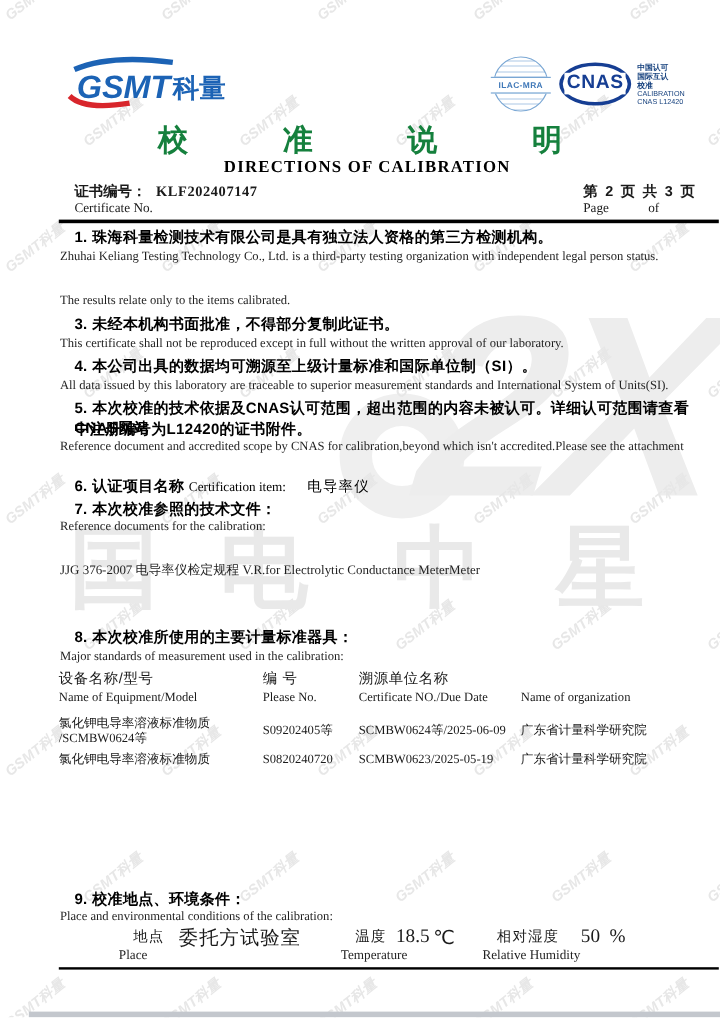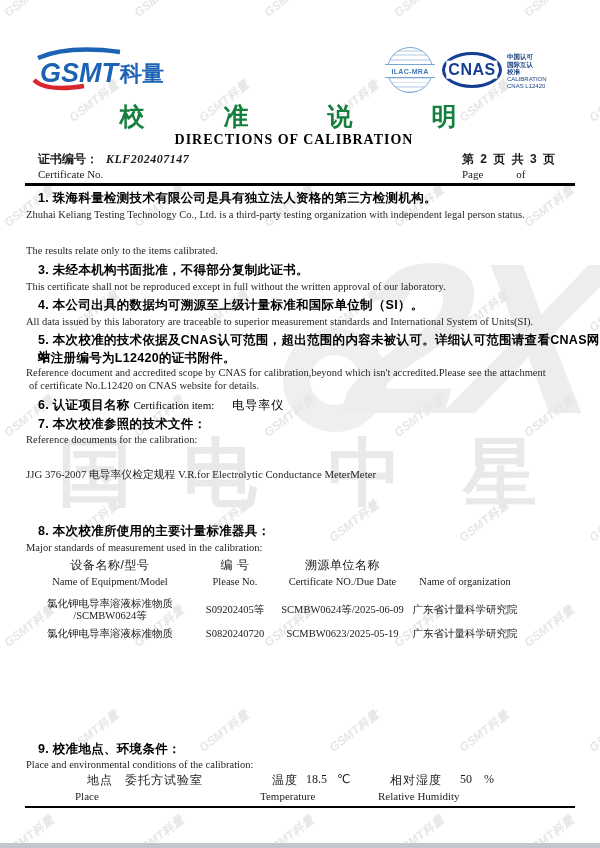--- a/index.html
+++ b/index.html
@@ -14,21 +14,21 @@
   .wm-tile{position:absolute;font-family:"Liberation Sans",sans-serif;font-weight:bold;
            font-size:12px;color:#e7e7e7;transform:rotate(-38deg);white-space:nowrap;font-style:italic;}
   .wm-glyph{position:absolute;left:352px;top:240px;font-family:"Liberation Sans",sans-serif;
             font-weight:bold;font-style:italic;font-size:215px;line-height:0.92;color:#ededed;
             letter-spacing:-12px;transform:skewX(-6deg);}
   .wm-donut{position:absolute;left:283px;top:328px;width:104px;height:104px;border-radius:50%;
             border:27px solid #efefef;box-sizing:border-box;}
   .wm-char{position:absolute;top:436px;font-family:"Liberation Sans",sans-serif;font-weight:bold;
            font-size:74px;color:#e9e9e9;line-height:1;}
 
-  .content{position:absolute;inset:0;z-index:1;}
+  .content{position:absolute;inset:0;z-index:1;margin-left:24px;}
 
   
   .gsmt-logo{left:28px;top:44px;width:150px;height:52px;}
   .ilac-logo{left:387px;top:47px;width:46px;height:46px;border-radius:50%;
              border:1.5px solid #7aa7d4;box-sizing:border-box;
              background:repeating-linear-gradient(0deg,#d5e3f2 0 1.5px,#ffffff 1.5px 4.5px);}
   .ilac-band{position:absolute;left:-3px;right:-3px;top:16px;height:12px;background:#ffffff;
              border-top:1px solid #7aa7d4;border-bottom:1px solid #7aa7d4;
              display:flex;align-items:center;justify-content:center;}
   .ilac-band span{font-family:"Liberation Sans",sans-serif;font-weight:bold;font-size:7px;
@@ -43,48 +43,48 @@
   .cnas-text .cle{font-size:6px;line-height:7px;font-weight:normal;}
 
   
   .title-zh{left:0;right:24px;top:100px;text-align:center;font-size:25px;font-weight:bold;
             letter-spacing:36px;text-indent:36px;color:#15803d;}
   .title-en{left:0;right:12px;top:132px;text-align:center;font-size:14px;font-weight:bold;
             letter-spacing:1px;color:#000;}
 
   
   .cert-zh{left:38px;top:151px;font-size:12px;font-weight:bold;}
-  .cert-no{font-family:"Liberation Serif",serif;font-weight:bold;letter-spacing:0.5px;margin-left:8px;font-style:italic;}
+  .cert-no{font-family:"Liberation Serif",serif;font-weight:bold;letter-spacing:0.5px;margin-left:8px;}
   .cert-en{left:38px;top:168px;font-size:11px;}
   .page-zh{left:462px;top:151px;font-size:12px;font-weight:bold;word-spacing:3px;}
   .page-en{left:462px;top:168px;font-size:11px;width:90px;}
   .page-en .of{margin-left:30px;}
   .rule-top{left:25px;top:183px;width:550px;height:2.5px;background:#000;}
   .rule-bottom{left:25px;top:806px;width:550px;height:1.5px;background:#000;}
   .page-edge{left:0;top:843px;width:600px;height:5px;background:#c3c7cd;}
 
   
   .item-zh{left:38px;font-size:12.5px;font-weight:bold;letter-spacing:0.3px;color:#000;}
   .item-en{left:26px;font-size:10.5px;color:#1f1f1f;}
   .inline-en{font-weight:normal;font-size:11px;font-family:"Liberation Serif",serif;letter-spacing:0;}
   .inline-val{font-weight:normal;font-size:12px;letter-spacing:1px;margin-left:14px;
               font-family:"Liberation Serif",serif;}
 
   
   .std-table{left:25px;top:556px;width:495px;}
   .trow{display:grid;grid-template-columns:170px 80px 135px 110px;align-items:center;}
-  .tcell{text-align:center;}
+  .tcell{text-align:left;}
   .h-zh .tcell{font-size:12px;letter-spacing:0.5px;height:18px;line-height:18px;}
   .h-en .tcell{font-size:10.5px;height:18px;line-height:16px;}
   .d-row{margin-top:6px;}
   .d-row .tcell{font-size:10.5px;line-height:12px;}
 
   
   .env-label-zh{font-size:12px;letter-spacing:1px;}
-  .env-val{font-size:12px;}
+  .env-val{font-size:16px;}
   .env-en{font-size:11px;color:#1f1f1f;}
 </style>
 </head>
 <body>
 
 <div class="page">
 
   <div class="wm-layer">
     <div class="wm-donut"></div>
     <div class="wm-glyph">2X</div>
@@ -187,21 +187,20 @@
 
     <div class="abs item-zh zh" style="top:262px">3. 未经本机构书面批准，不得部分复制此证书。</div>
     <div class="abs item-en en" style="top:281px">This certificate shall not be reproduced except in full without the written approval of our laboratory.</div>
 
     <div class="abs item-zh zh" style="top:297px">4. 本公司出具的数据均可溯源至上级计量标准和国际单位制（SI）。</div>
     <div class="abs item-en en" style="top:316px">All data issued by this laboratory are traceable to superior measurement standards and International System of Units(SI).</div>
 
     <div class="abs item-zh zh" style="top:332px">5. 本次校准的技术依据及CNAS认可范围，超出范围的内容未被认可。详细认可范围请查看CNAS网站</div>
     <div class="abs item-zh zh" style="top:350px">中注册编号为L12420的证书附件。</div>
     <div class="abs item-en en" style="top:367px">Reference document and accredited scope by CNAS for calibration,beyond which isn't accredited.Please see the attachment</div>
-    <div class="abs item-en en" style="top:380px;left:29px">of certificate No.L12420 on CNAS website for details.</div>
 
     <div class="abs item-zh zh" style="top:397px">
       <span>6. 认证项目名称</span>
       <span class="inline-en">Certification item:</span>
       <span class="inline-val">电导率仪</span>
     </div>
 
     <div class="abs item-zh zh" style="top:416px">7. 本次校准参照的技术文件：</div>
     <div class="abs item-en en" style="top:434px">Reference documents for the calibration:</div>
     <div class="abs item-en en" style="top:468px;font-size:10.8px">JJG 376-2007 电导率仪检定规程  V.R.for Electrolytic Conductance MeterMeter</div>

